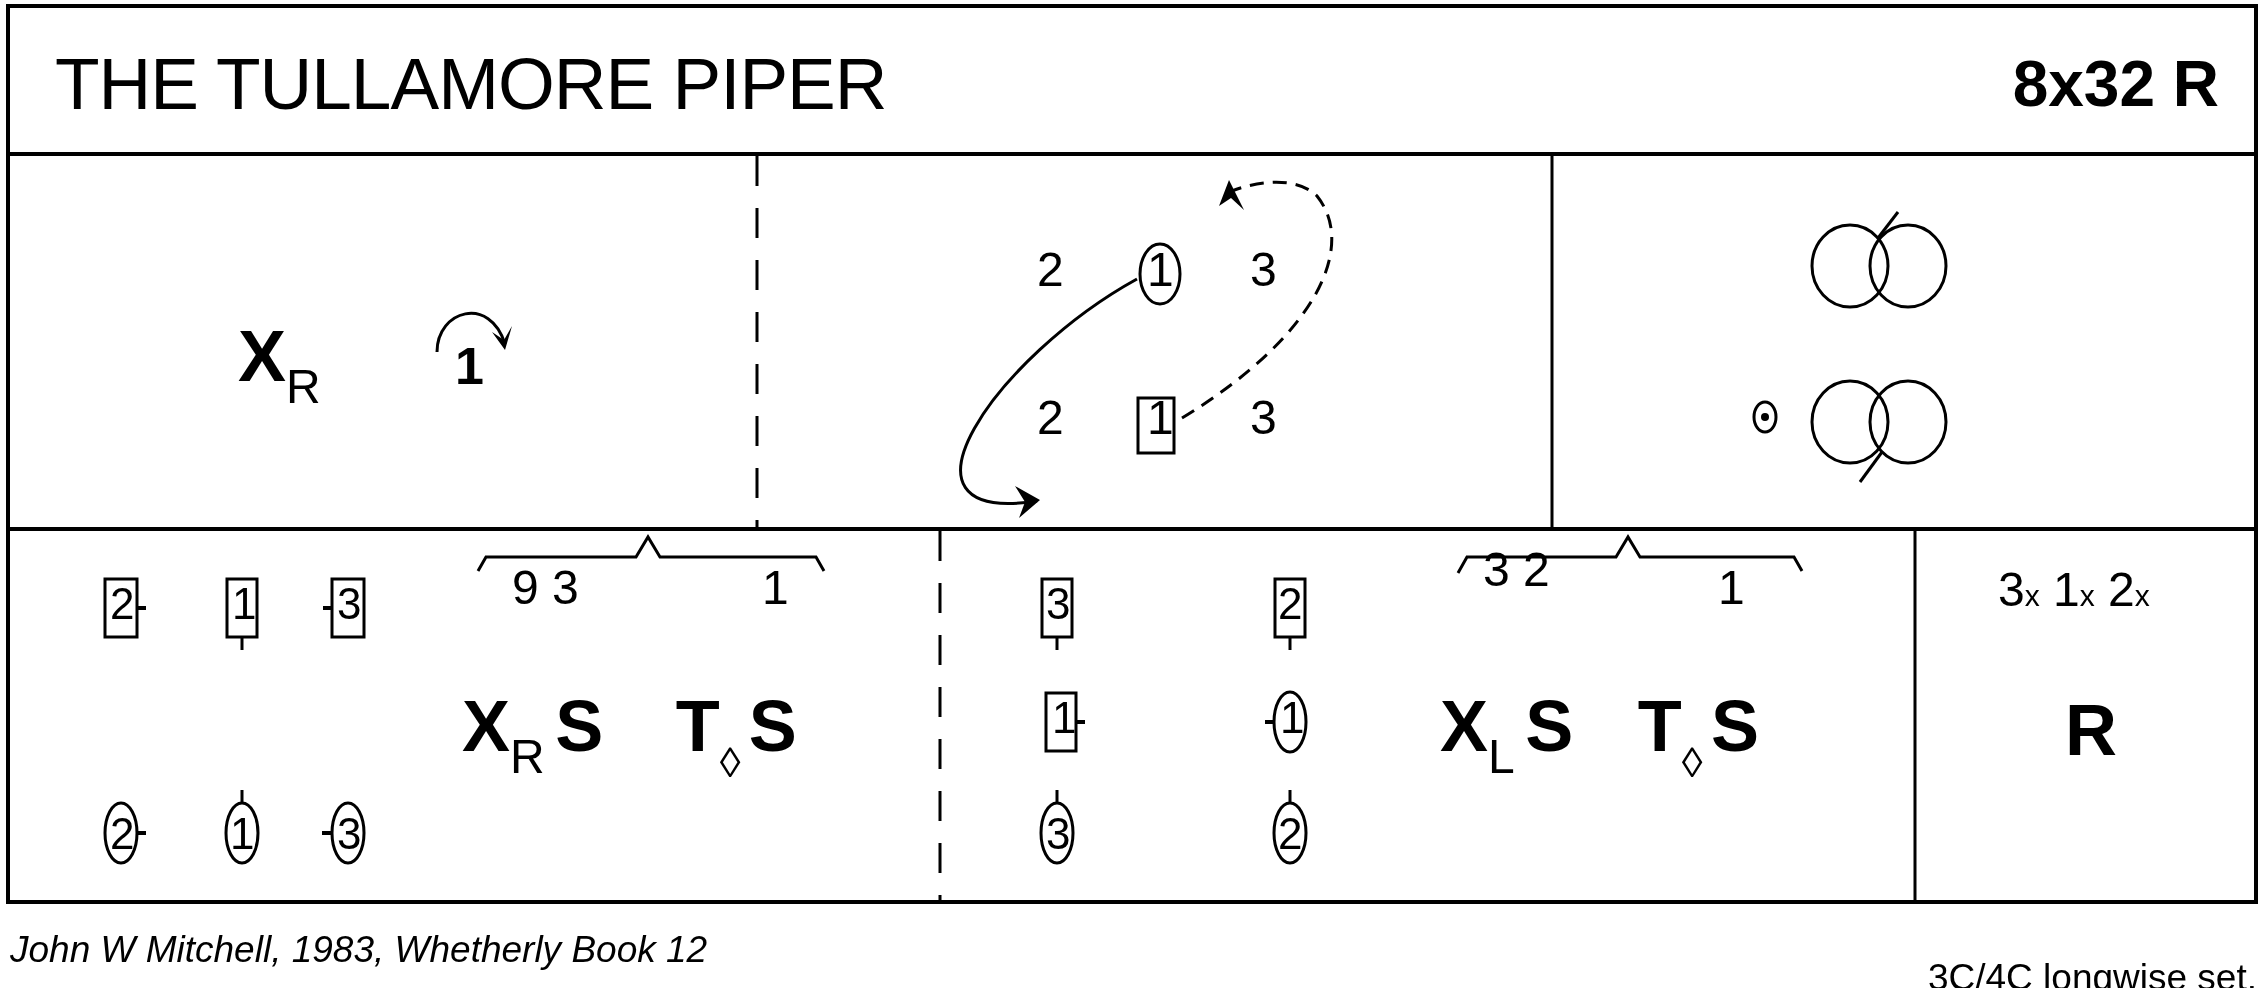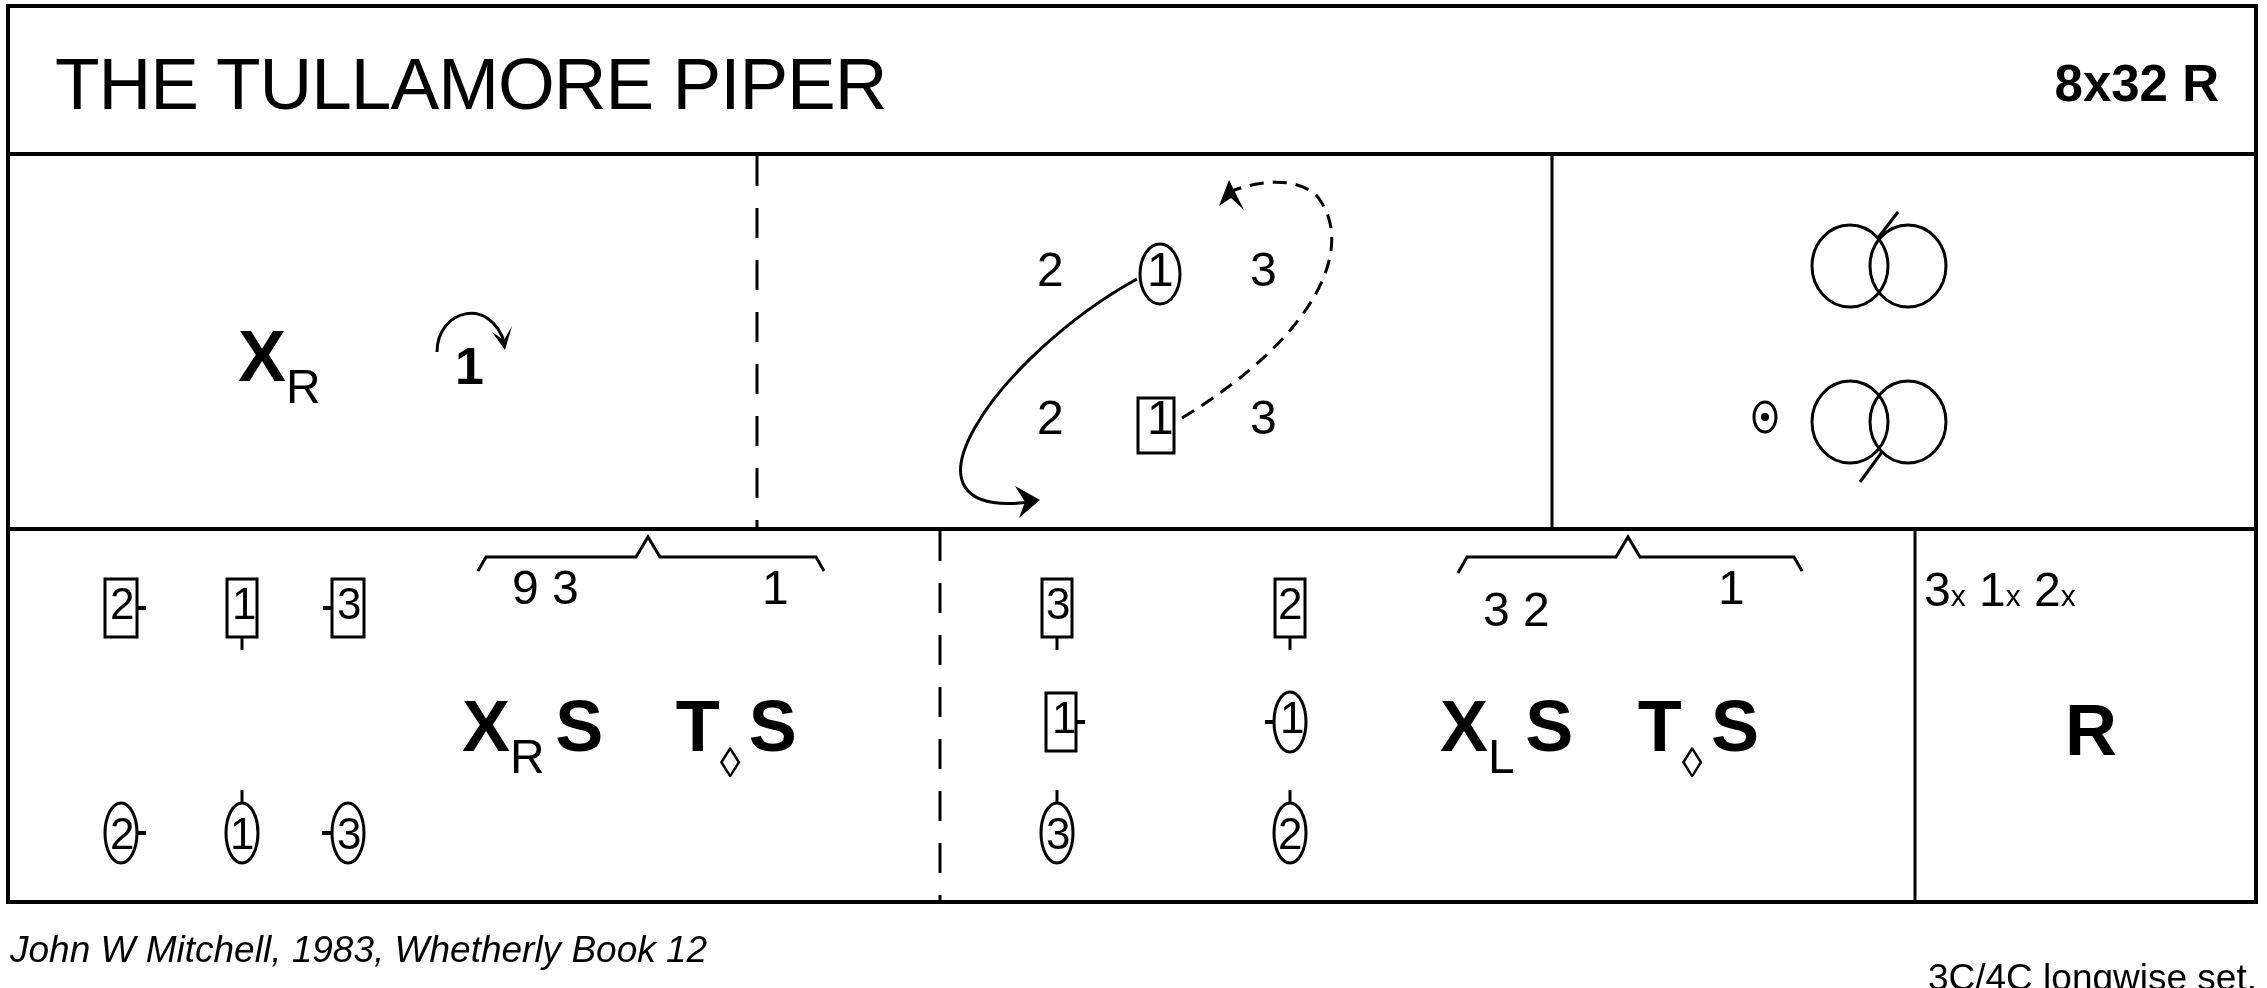--- a/index.html
+++ b/index.html
@@ -1,21 +1,21 @@
 <!DOCTYPE html>
 <html><head>
 <meta charset="utf-8">
 <style>
   html, body { margin:0; padding:0; background:#ffffff; }
   body { width:2267px; height:988px; position:relative; overflow:hidden;
          font-family:"Liberation Sans", sans-serif; color:#000; }
   .abs { position:absolute; }
   #frame { position:absolute; left:0; top:0; }
   .title { position:absolute; left:55px; top:44px; font-weight:normal; font-size:73px; line-height:80px; letter-spacing:-1px; }
-  .form { position:absolute; right:48px; top:44px; font-weight:bold; font-size:51px; line-height:80px; text-align:right; }
+  .form { position:absolute; right:48px; top:44px; font-weight:bold; font-size:64px; line-height:80px; text-align:right; }
   .footer-left { position:absolute; left:10px; top:928px; font-size:37px; line-height:44px;font-style:italic; }
   .footer-right { position:absolute; right:10px; top:956px; font-size:37px; line-height:44px; text-align:right; }
   .fig { font-weight:bold; font-size:72px; line-height:80px; }
   .sub { font-weight:normal; font-size:48px; line-height:48px; }
   .num { font-size:48px; line-height:52px; }
 </style>
 </head>
 <body>
 
 <svg id="frame" width="2267" height="988" viewBox="0 0 2267 988">
@@ -124,30 +124,30 @@
   <ellipse cx="350" cy="302" rx="16" ry="30" fill="#fff" stroke="#000" stroke-width="3"></ellipse>
   <line x1="350" y1="259" x2="350" y2="272" stroke="#000" stroke-width="3"></line>
   <path d="M518 42 L527 26 L676 26 L688 6 L700 26 L854 26 L862 40" fill="none" stroke="#000" stroke-width="3"></path>
 </svg>
 <div class="abs num" style="left:1046px; top:578px; font-size:44px;">3</div>
 <div class="abs num" style="left:1278px; top:578px; font-size:44px;">2</div>
 <div class="abs num" style="left:1052px; top:692px; font-size:44px;">1</div>
 <div class="abs num" style="left:1280px; top:692px; font-size:44px;">1</div>
 <div class="abs num" style="left:1046px; top:808px; font-size:44px;">3</div>
 <div class="abs num" style="left:1278px; top:808px; font-size:44px;">2</div>
-<div class="abs num" style="left:1483px; top:584px;text-align:right;">3 2</div>
+<div class="abs num" style="left:1483px; top:544px;text-align:right;">3 2</div>
 <div class="abs num" style="left:1718px; top:562px;">1</div>
 <div class="abs" style="left:1440px; top:686px; white-space:nowrap;text-align:center;">
   <span class="fig">X</span><span class="sub" style="position:relative; top:22px;">L</span>
   <span class="fig" style="margin-left:6px;">S</span>
   <span class="fig" style="margin-left:60px;">T</span><span class="sub" style="position:relative; top:26px; font-size:42px;">◊</span>
   <span class="fig" style="margin-left:4px;">S</span>
 </div>
 
-<div class="abs" style="left:1924px; top:562px; font-size:48px; line-height:56px; white-space:nowrap;">
+<div class="abs" style="left:1998px; top:562px; font-size:48px; line-height:56px; white-space:nowrap;">
   <span>3</span><span style="font-size:30px;">x</span>
   <span>1</span><span style="font-size:30px;">x</span>
   <span>2</span><span style="font-size:30px;">x</span>
 </div>
 <div class="abs fig" style="left:2065px; top:690px;">R</div>
 
 <div class="footer-left">John W Mitchell, 1983, Whetherly Book 12</div>
 <div class="footer-right">3C/4C longwise set.</div>
 
 </body></html>

